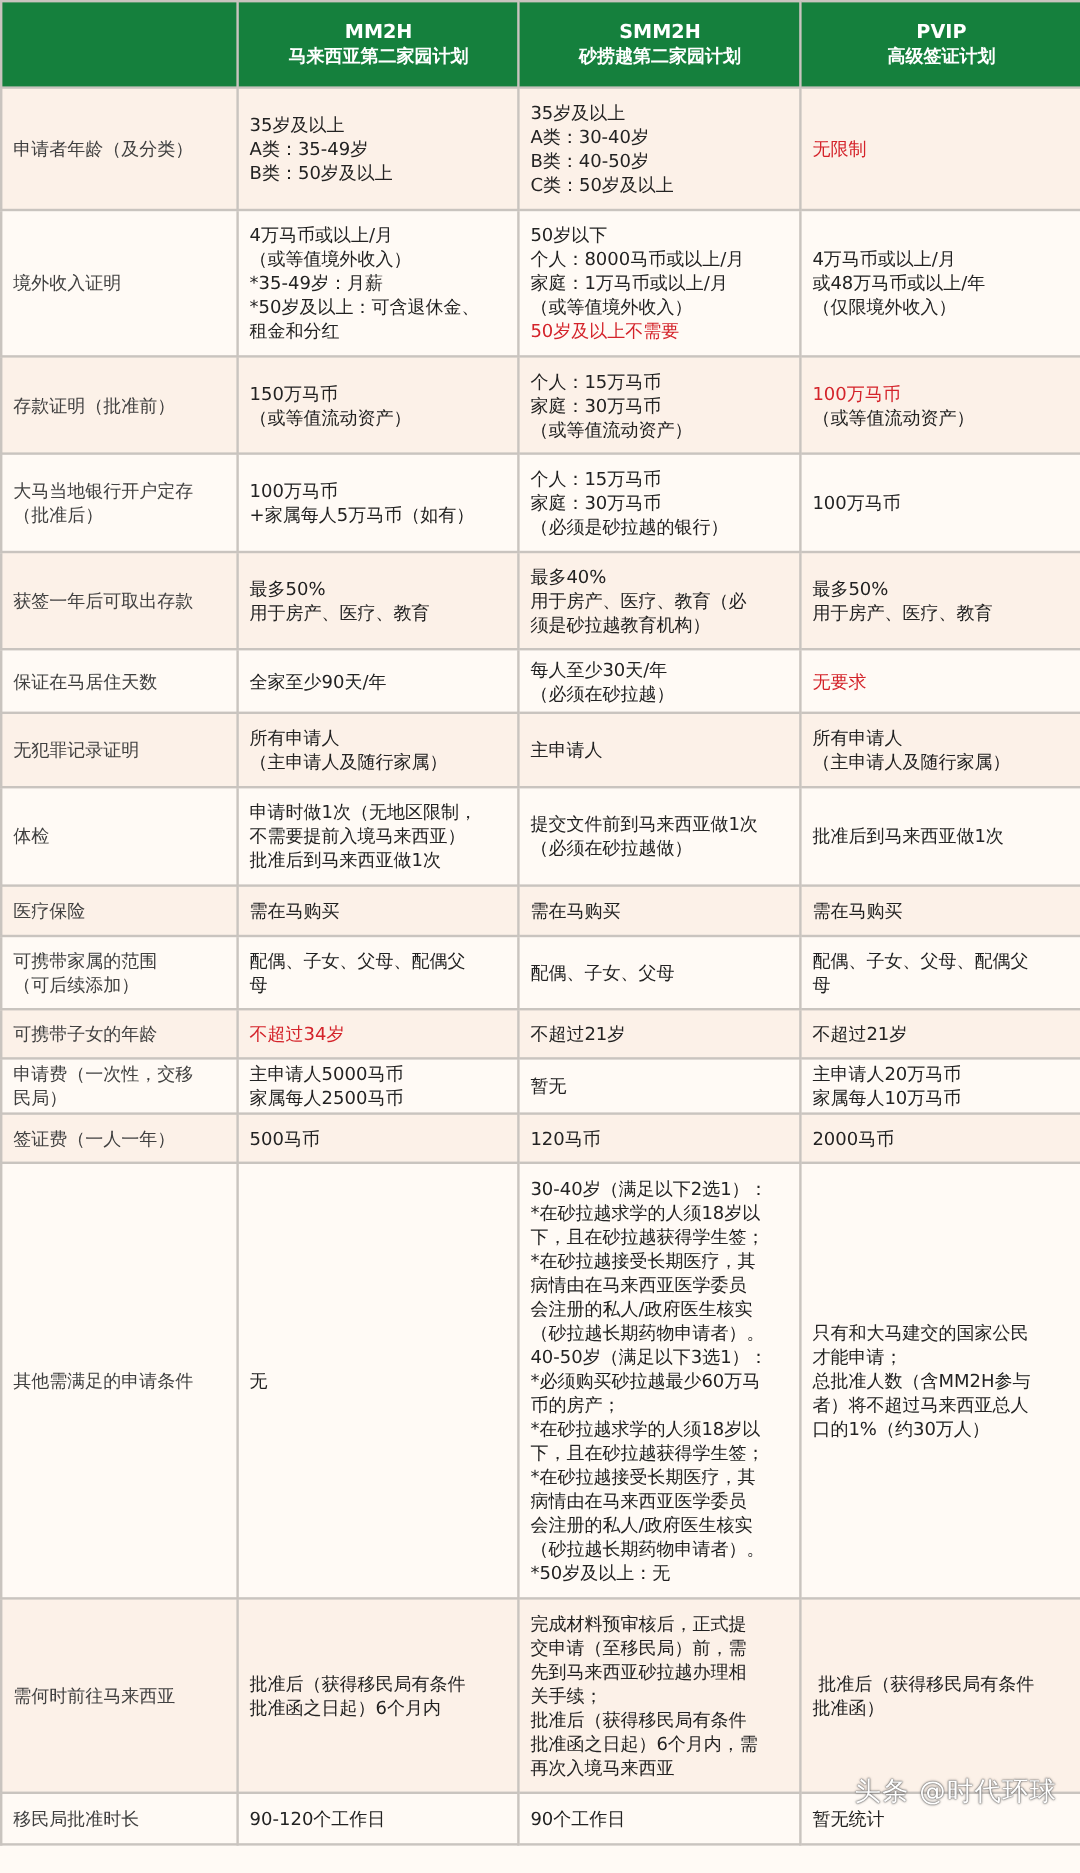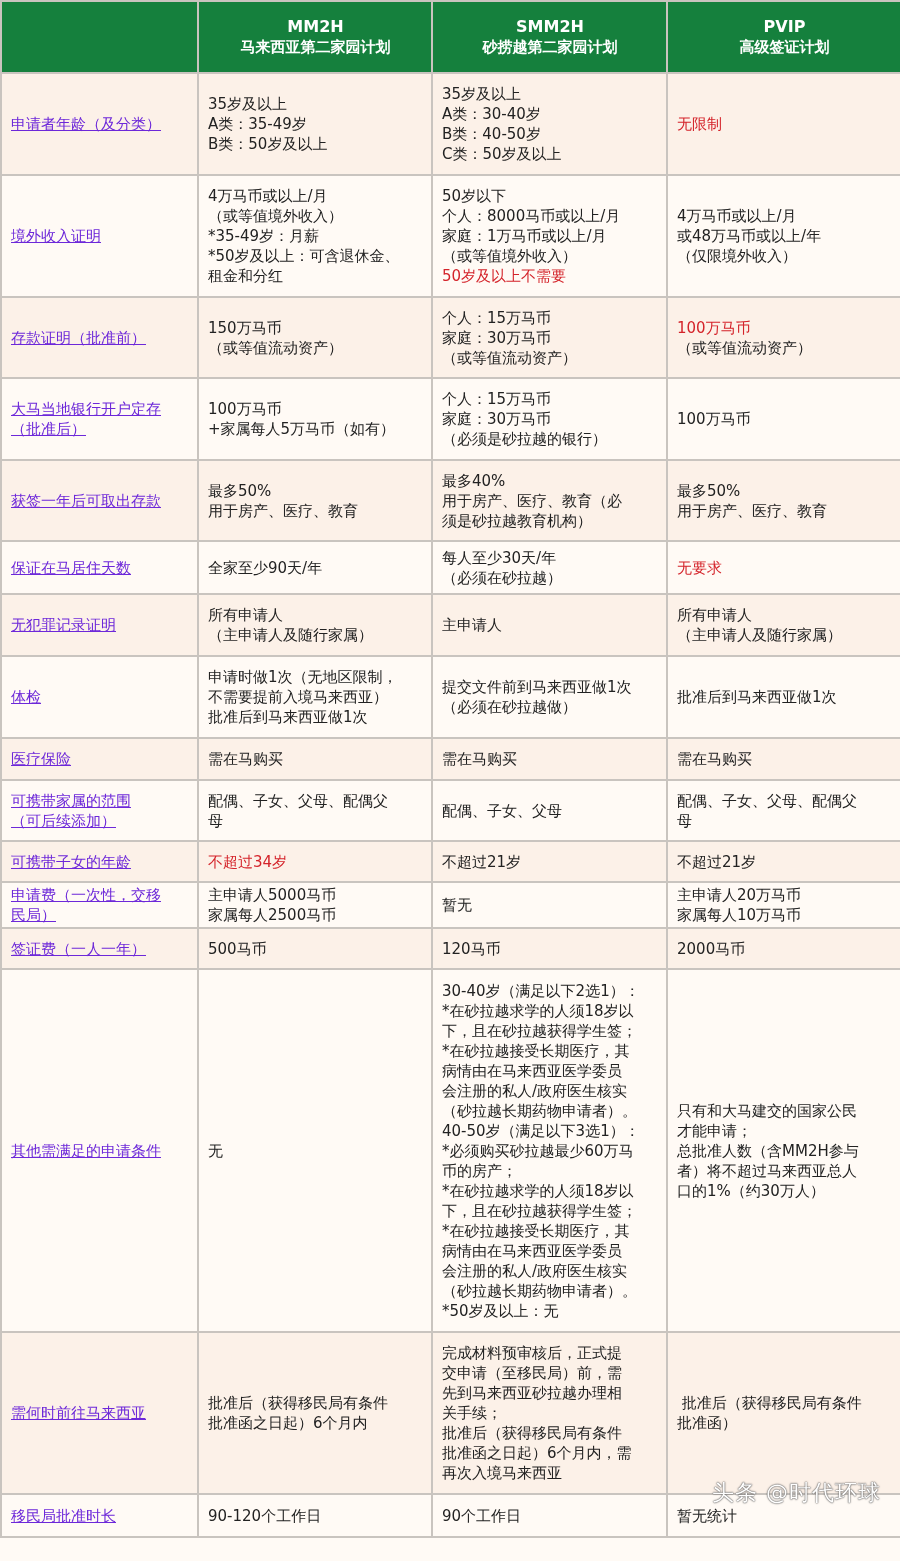--- a/index.html
+++ b/index.html
@@ -6,21 +6,21 @@
   body { width: 900px; height: 1561px; overflow: hidden; position: relative;
          font-family: "DejaVu Sans", "Liberation Sans", sans-serif; color: #222; }
   table.cmp { border-collapse: collapse; width: 900px; table-layout: fixed; position: absolute; left: 0; top: 0; }
   table.cmp td, table.cmp th { border: 2px solid #c9c4bf; padding: 0 8px 0 9px; vertical-align: middle;
          font-size: 15px; line-height: 20px; text-align: left; word-break: break-all; }
   table.cmp th { background: #15803d; color: #ffffff; font-weight: bold; text-align: center; font-size: 15px; line-height: 20px; }
   table.cmp th .en { font-size: 16px; display: block; }
   table.cmp th .zh { display: block; }
   tr.odd td { background: #fcf1e8; }
   tr.even td { background: #fffaf5; }
-  td.label { color: #6d28d9; text-decoration: underline; }
+  td.label { color: #404040; }
   .line { display: block; white-space: pre-wrap; }
   .red { color: #d4232a; font-weight: normal; }
   .watermark { position: absolute; left: 712px; top: 1478px; font-size: 22px; color: #ffffff;
                text-shadow: 0 0 2px #555, 0 0 1px #333; letter-spacing: 1px; pointer-events: none; }
 </style>
 </head>
 <body>
 
 <table class="cmp">
   <colgroup>

